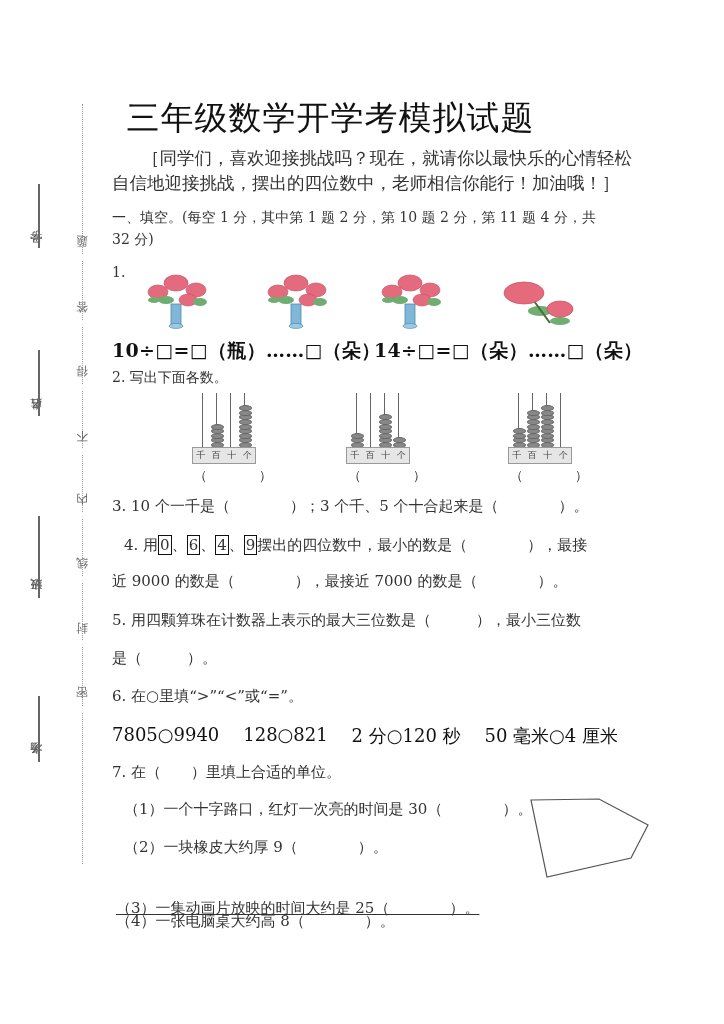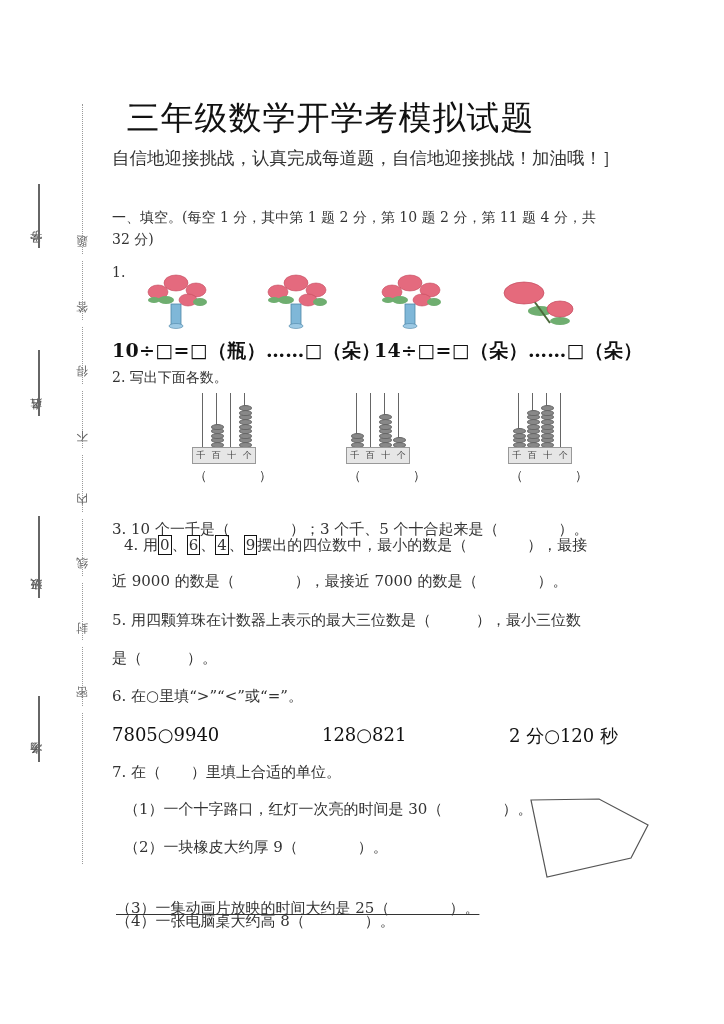--- a/index.html
+++ b/index.html
@@ -51,21 +51,22 @@
 <div class="abs seal-ch" style="top:384px;">得</div>
 <div class="abs seal-ch" style="top:448px;">不</div>
 <div class="abs seal-ch" style="top:512px;">内</div>
 <div class="abs seal-ch" style="top:576px;">线</div>
 <div class="abs seal-ch" style="top:641px;">封</div>
 <div class="abs seal-ch" style="top:706px;">密</div>
 
 <div class="abs title">三年级数学开学考模拟试题</div>
 
 <div class="abs intro">
-  <div class="l2">自信地迎接挑战，认真完成每道题，自信地迎接挑战！加油哦！］</div>
+  <div class="l1">［同学们，喜欢迎接挑战吗？现在，就请你以最快乐的心情轻松</div>
+  <div class="l2">自信地迎接挑战，摆出的四位数中，老师相信你能行！加油哦！］</div>
 </div>
 
 <div class="abs q sec">一、填空。(每空 1 分，其中第 1 题 2 分，第 10 题 2 分，第 11 题 4 分，共 32 分)</div>
 
 <div class="abs q" style="top:264px;font-size:14px;">1.</div>
 
 <svg class="abs bouquet" style="left:144px;top:270px;" viewBox="0 0 70 62">
   <g fill="#e46a7e" stroke="#c44a5e" stroke-width="0.6">
     <ellipse cx="14" cy="22" rx="10" ry="7"></ellipse>
       <ellipse cx="32" cy="13" rx="12" ry="8"></ellipse>
@@ -207,35 +208,36 @@
       <div class="base">
         <span>千</span>
         <span>百</span>
         <span>十</span>
         <span>个</span>
       </div>
     </div>
     <div class="abs paren" style="left: 510px; top: 467px;">（　　　　）</div>
   </div>
 
-<div class="abs q" style="top:520px;">3. 10 个一千是（　　　　）；3 个千、5 个十合起来是（　　　　）。</div>
+<div class="abs q" style="top:497px;">3. 10 个一千是（　　　　）；3 个千、5 个十合起来是（　　　　）。</div>
 
 <div class="abs q" style="top:535px;margin-left:12px;">
   <span>4. 用</span><span class="box">0</span><span>、</span><span class="box">6</span><span>、</span><span class="box">4</span><span>、</span><span class="box">9</span><span>摆出的四位数中，最小的数是（　　　　），最接</span>
 </div>
 <div class="abs q" style="top:572px;">近 9000 的数是（　　　　），最接近 7000 的数是（　　　　）。</div>
 
 <div class="abs q" style="top:611px;">5. 用四颗算珠在计数器上表示的最大三位数是（　　　），最小三位数</div>
 <div class="abs q" style="top:649px;">是（　　　）。</div>
 
 <div class="abs q" style="top:687px;text-align:center;">6. 在○里填“&gt;”“&lt;”或“=”。</div>
 <div class="abs q" style="top:724px;font-size:18px;color:#111;width:506px;display:flex;justify-content:space-between;">
   <span>7805○9940</span>
   <span>128○821</span>
   <span>2 分○120 秒</span>
+  <span>50 毫米○4 厘米</span>
 </div>
 
 <div class="abs q" style="top:763px;">7. 在（　　）里填上合适的单位。</div>
 <div class="abs q" style="left:124px;top:800px;">（1）一个十字路口，红灯一次亮的时间是 30（　　　　）。</div>
 <div class="abs q" style="left:124px;top:838px;">（2）一块橡皮大约厚 9（　　　　）。</div>
 <div class="abs q" style="left:116px;top:899px;text-decoration:underline;">（3）一集动画片放映的时间大约是 25（　　　　）。</div>
 <div class="abs q" style="left:116px;top:912px;">（4）一张电脑桌大约高 8（　　　　）。</div>
 
 <svg class="abs" style="left:520px;top:790px;" width="140" height="92">
   <polygon points="11,10 79,9 128,35 111,68 27,87" fill="none" stroke="#555" stroke-width="1.2"></polygon>

